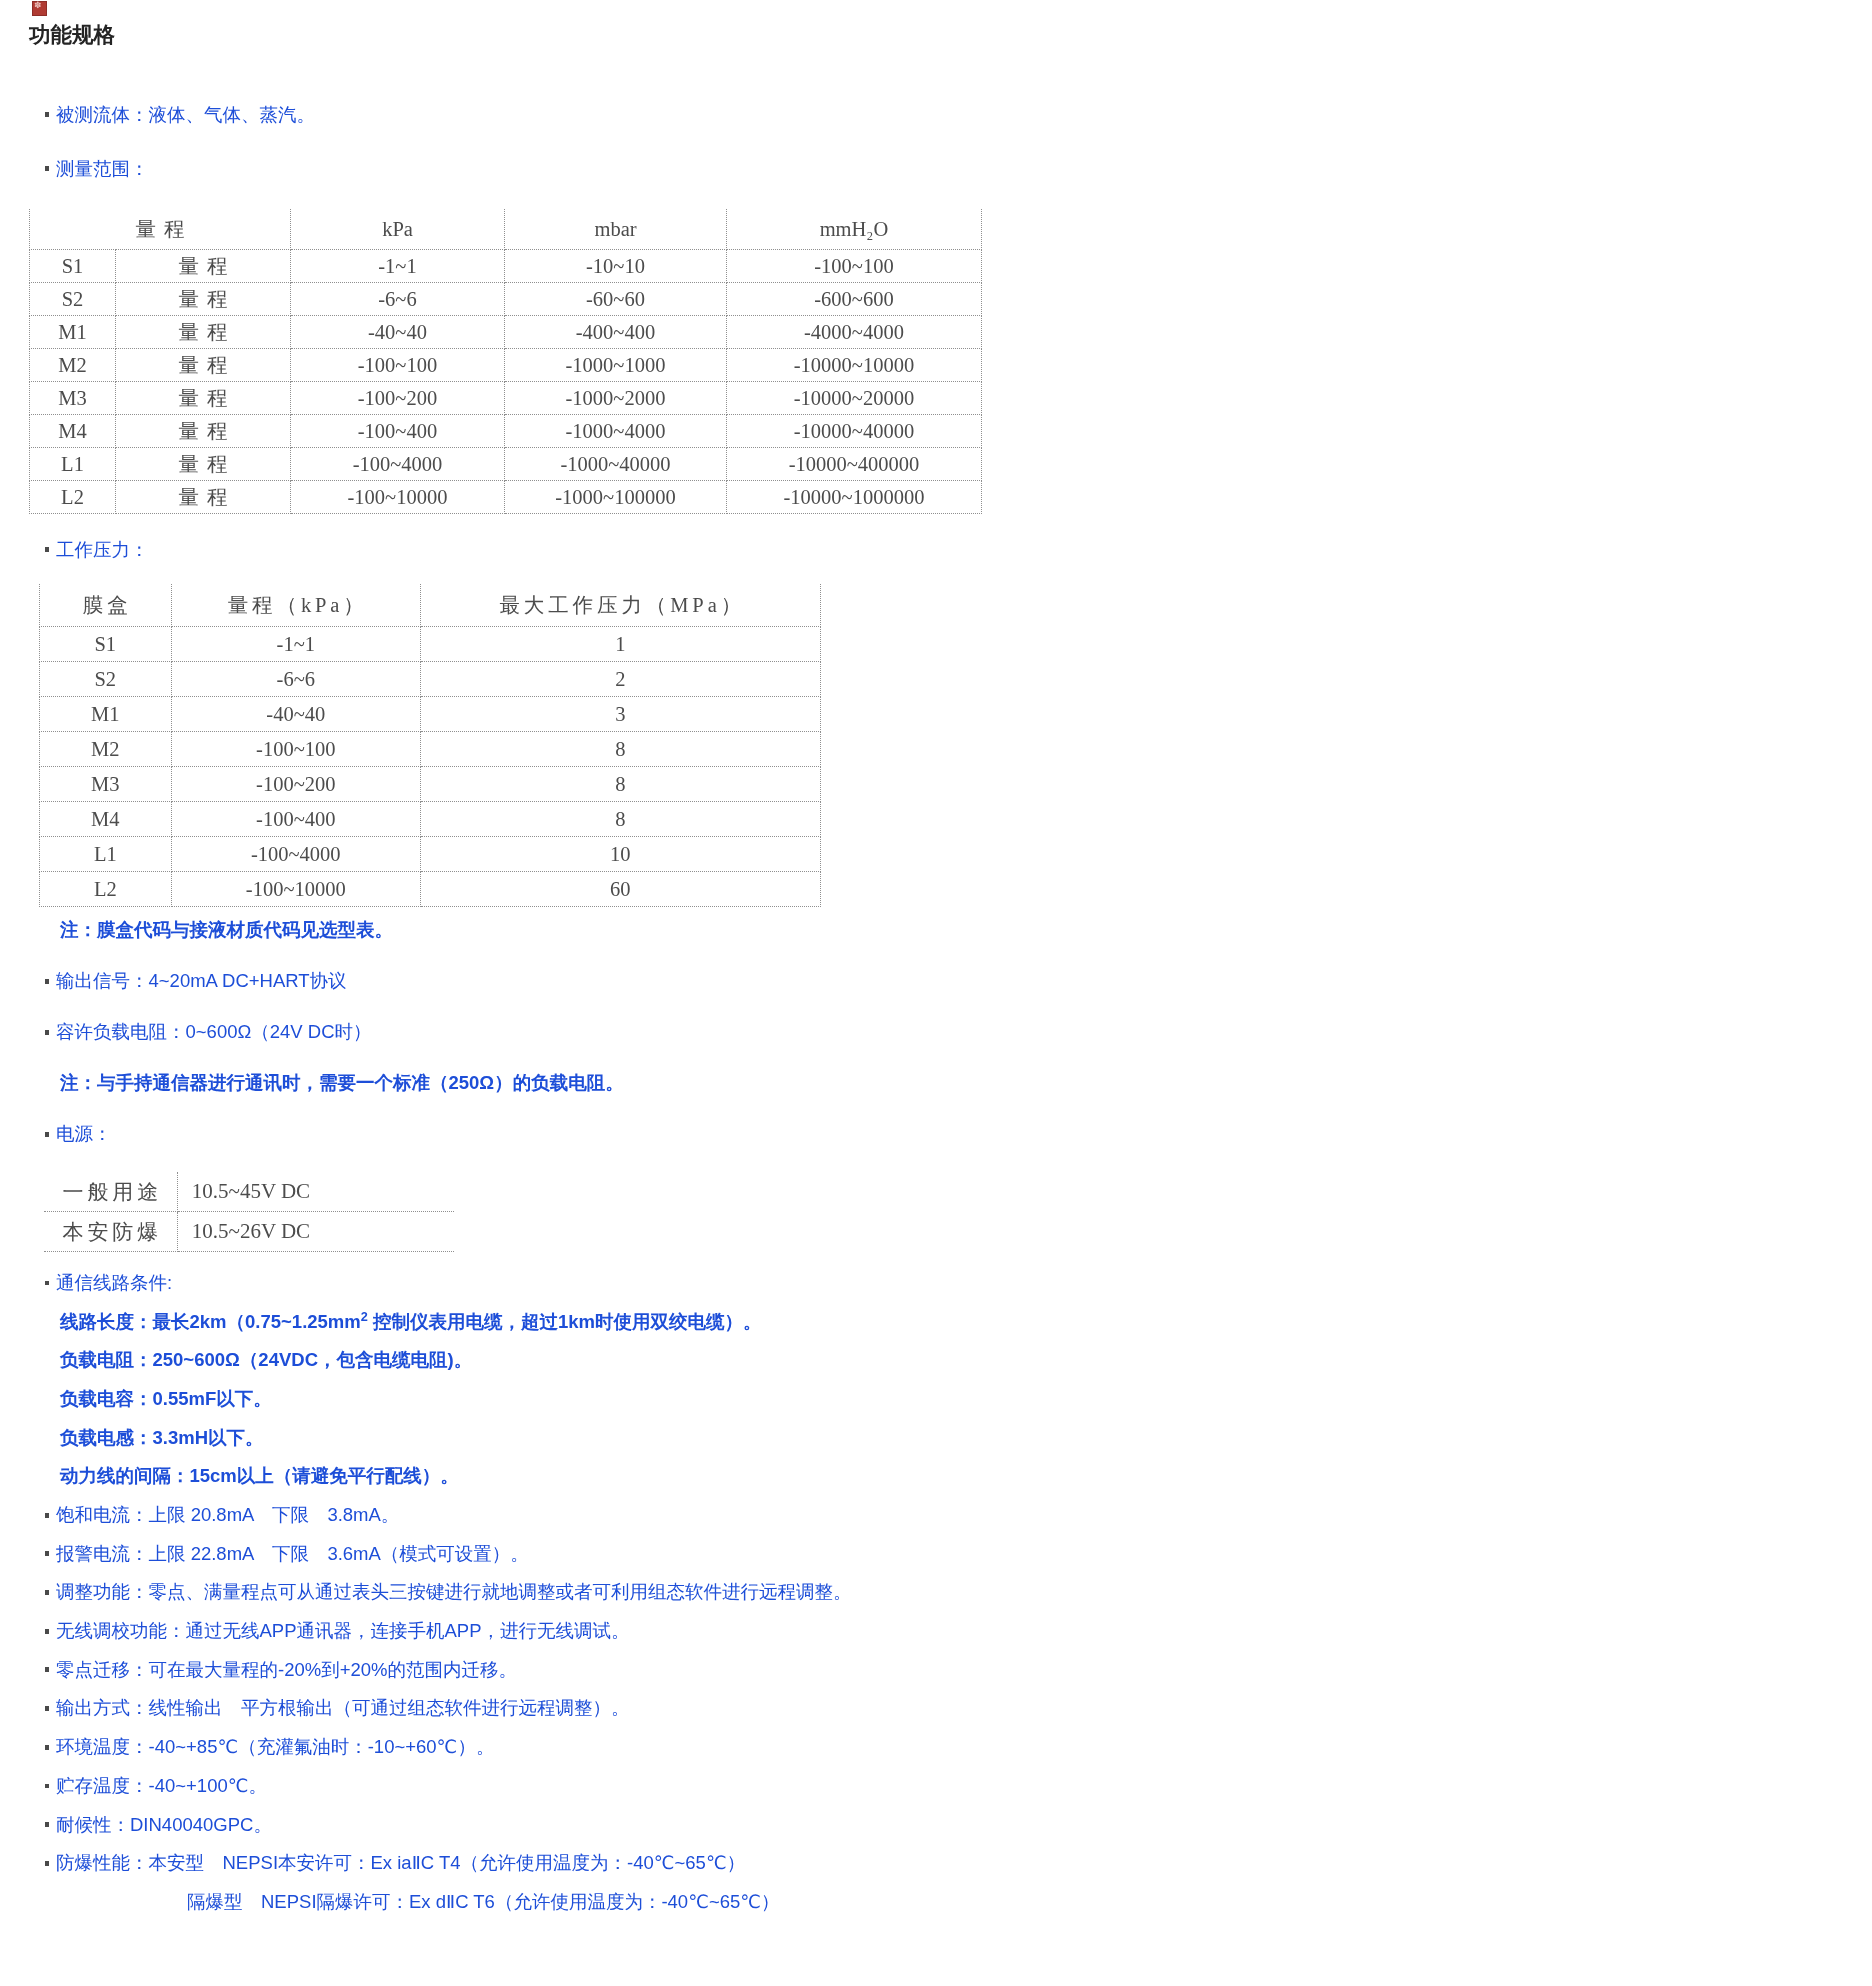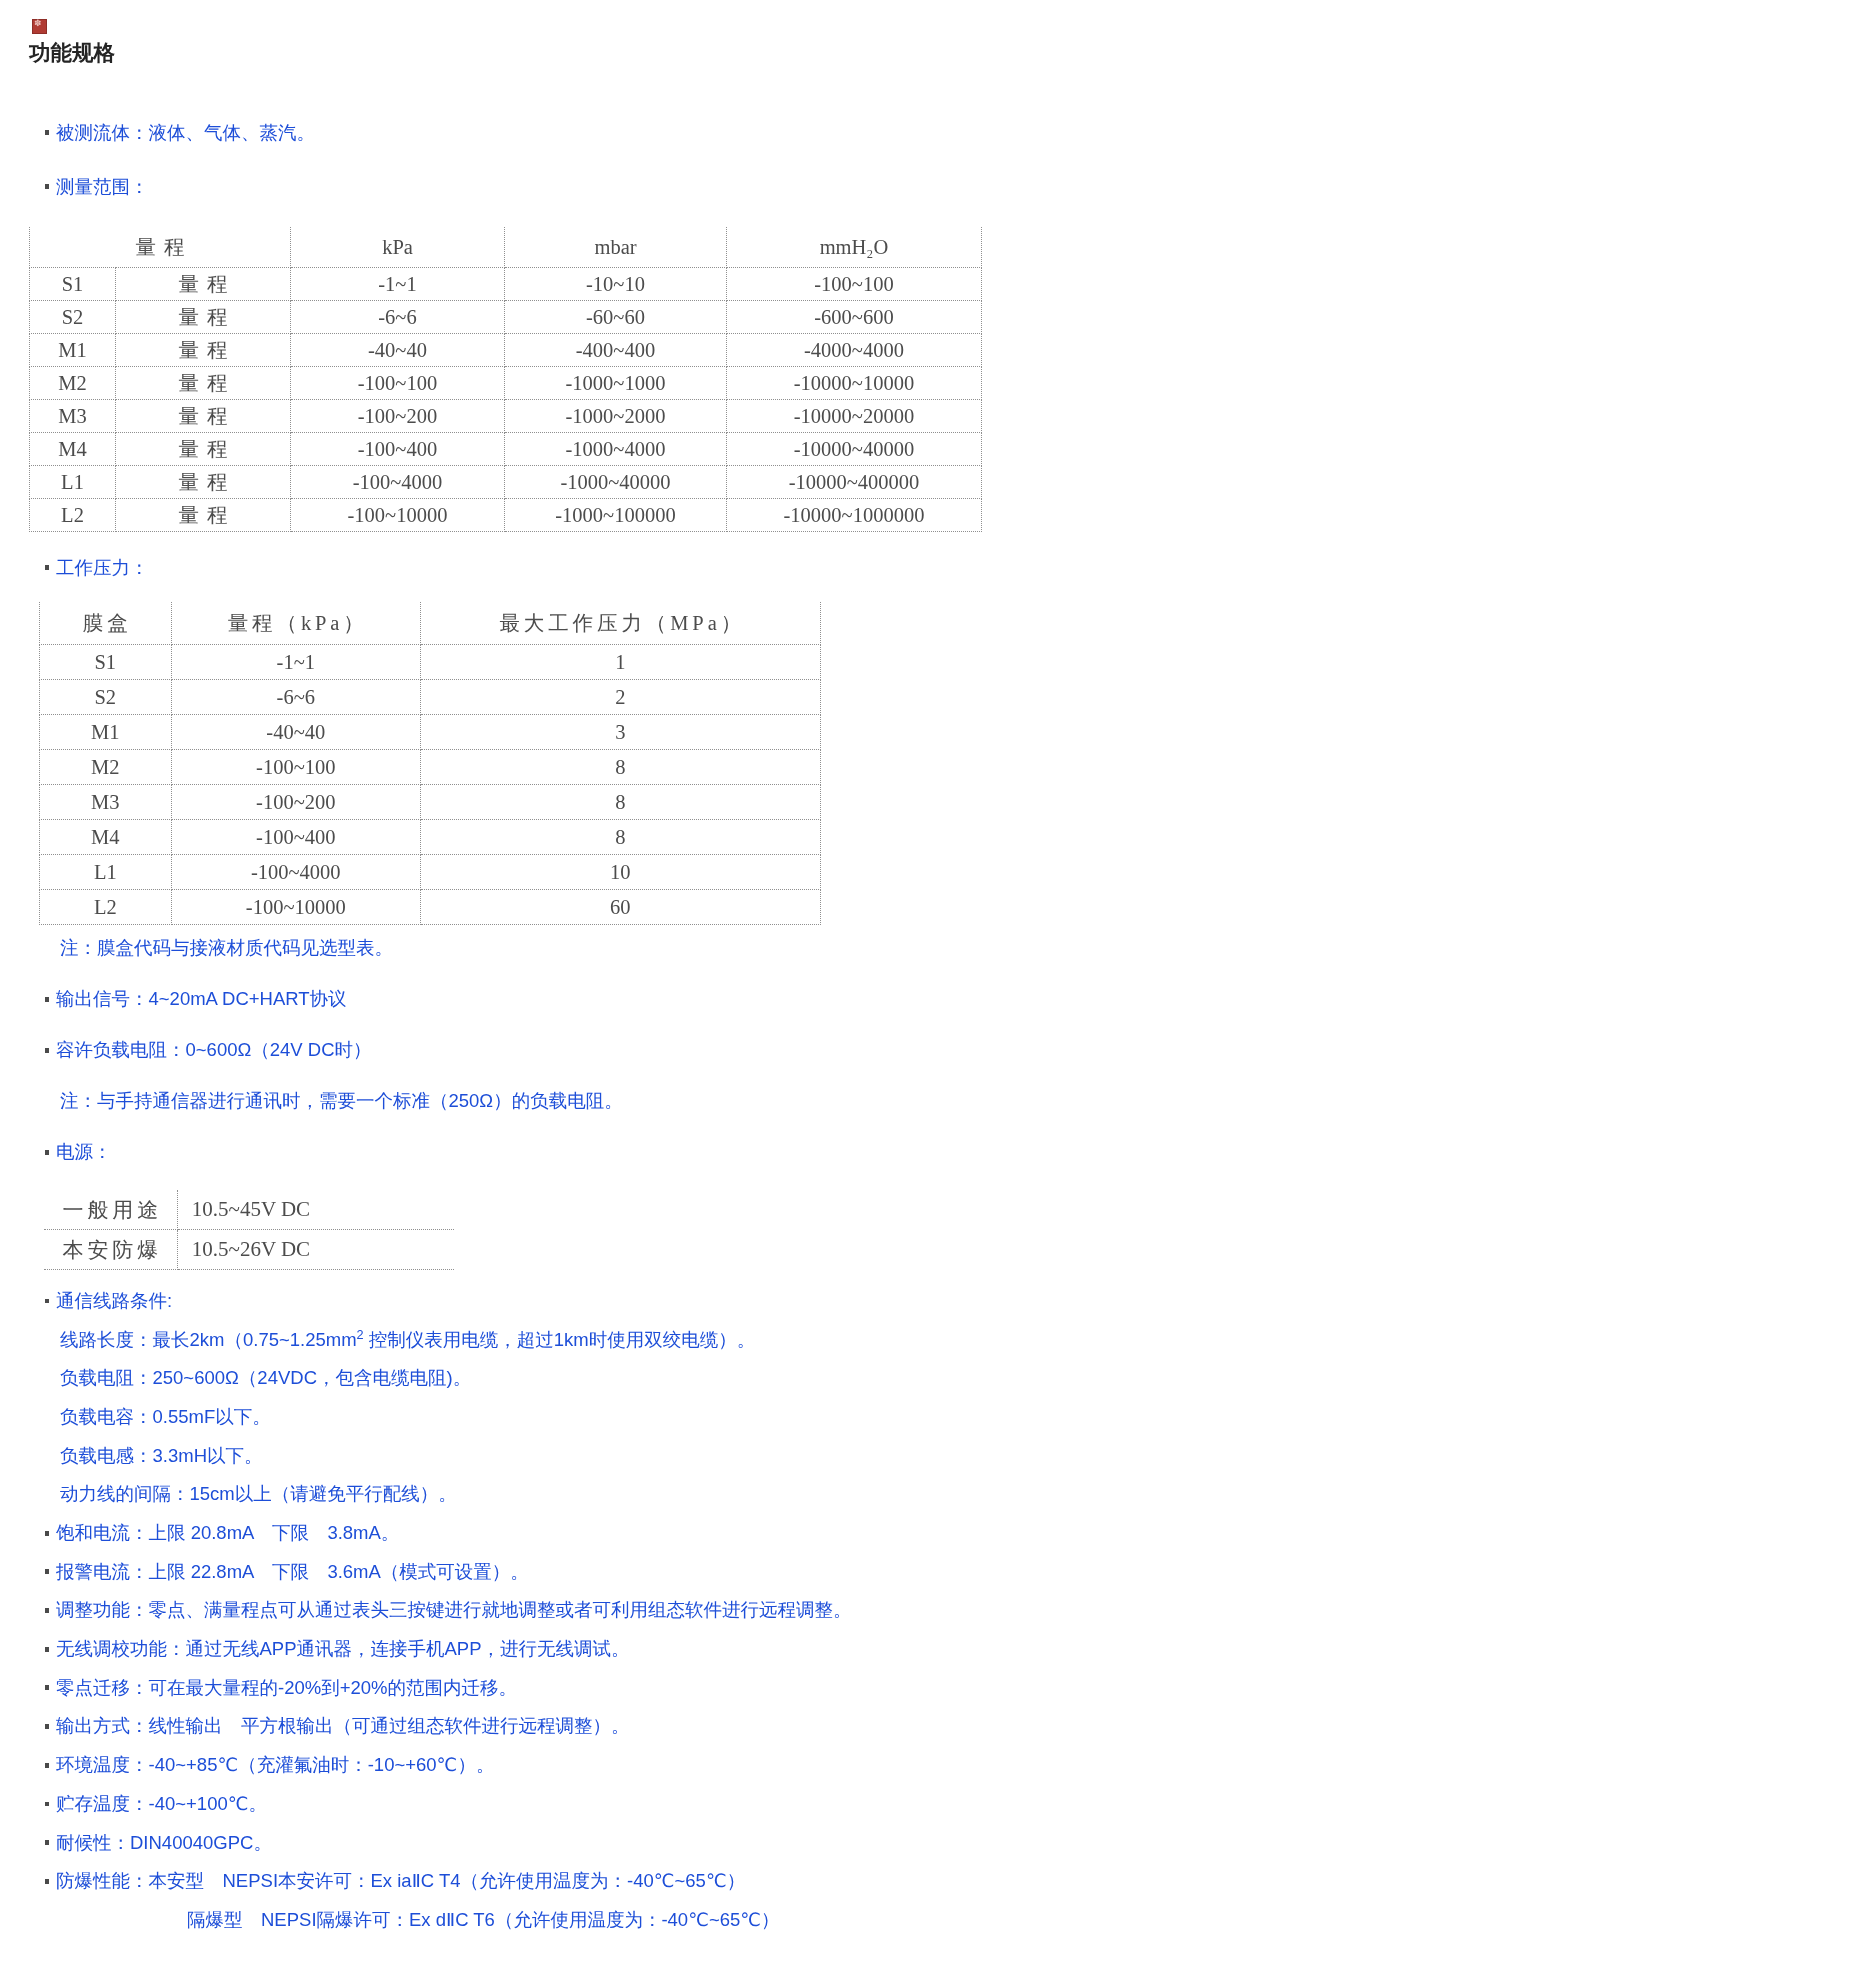--- a/index.html
+++ b/index.html
@@ -1,29 +1,29 @@
 <!DOCTYPE html>
 <html><head>
 <meta charset="utf-8">
 <style>
   html,body{margin:0;padding:0;background:#fff;}
   body{width:1872px;height:1987px;overflow:hidden;
        font-family:"Liberation Sans","DejaVu Sans",sans-serif;color:#404040;}
-  .page{position:relative;width:1872px;height:1785px;padding:19px 0 0 29px;box-sizing:border-box;}
+  .page{position:relative;width:1872px;height:1785px;padding:1px 0 0 29px;box-sizing:border-box;}
 
   .red-icon{display:block;width:12.7px;height:12.7px;margin-left:2.9px;background:#b03b33;
             border:1px solid #8e2d27;position:relative;}
   .red-icon::after{content:"✽";position:absolute;left:1px;top:-2px;font-size:8.8px;color:#e9bdb8;}
 
   h1{font-size:21.5px;line-height:25px;margin:7.8px 0 0 0;color:#242424;font-weight:bold;}
 
   .lines{margin:0;}
   .line{position:relative;padding-left:27px;font-size:18.5px;color:#1d4ed8;}
   .line.bullet::before{content:"";position:absolute;left:15.6px;top:10.7px;width:4.9px;height:4.9px;background:#4a4a4a;}
-  .line.note,.line.sub{padding-left:31px;}
+  .line.note,.line.sub{padding-left:31px;font-weight:bold;}
   .line.indent2{padding-left:158px;}
   .line sup{font-size:12.7px;vertical-align:super;line-height:0;}
 
   .intro{margin-top:53px;}
   .intro .line{line-height:27px;margin-bottom:27px;}
   .wp{margin-top:21.5px;}
   .wp .line{line-height:27px;}
   .mid{margin-top:9.8px;}
   .mid .line{line-height:26px;margin-bottom:25px;}
   .specs{margin-top:17.6px;}

